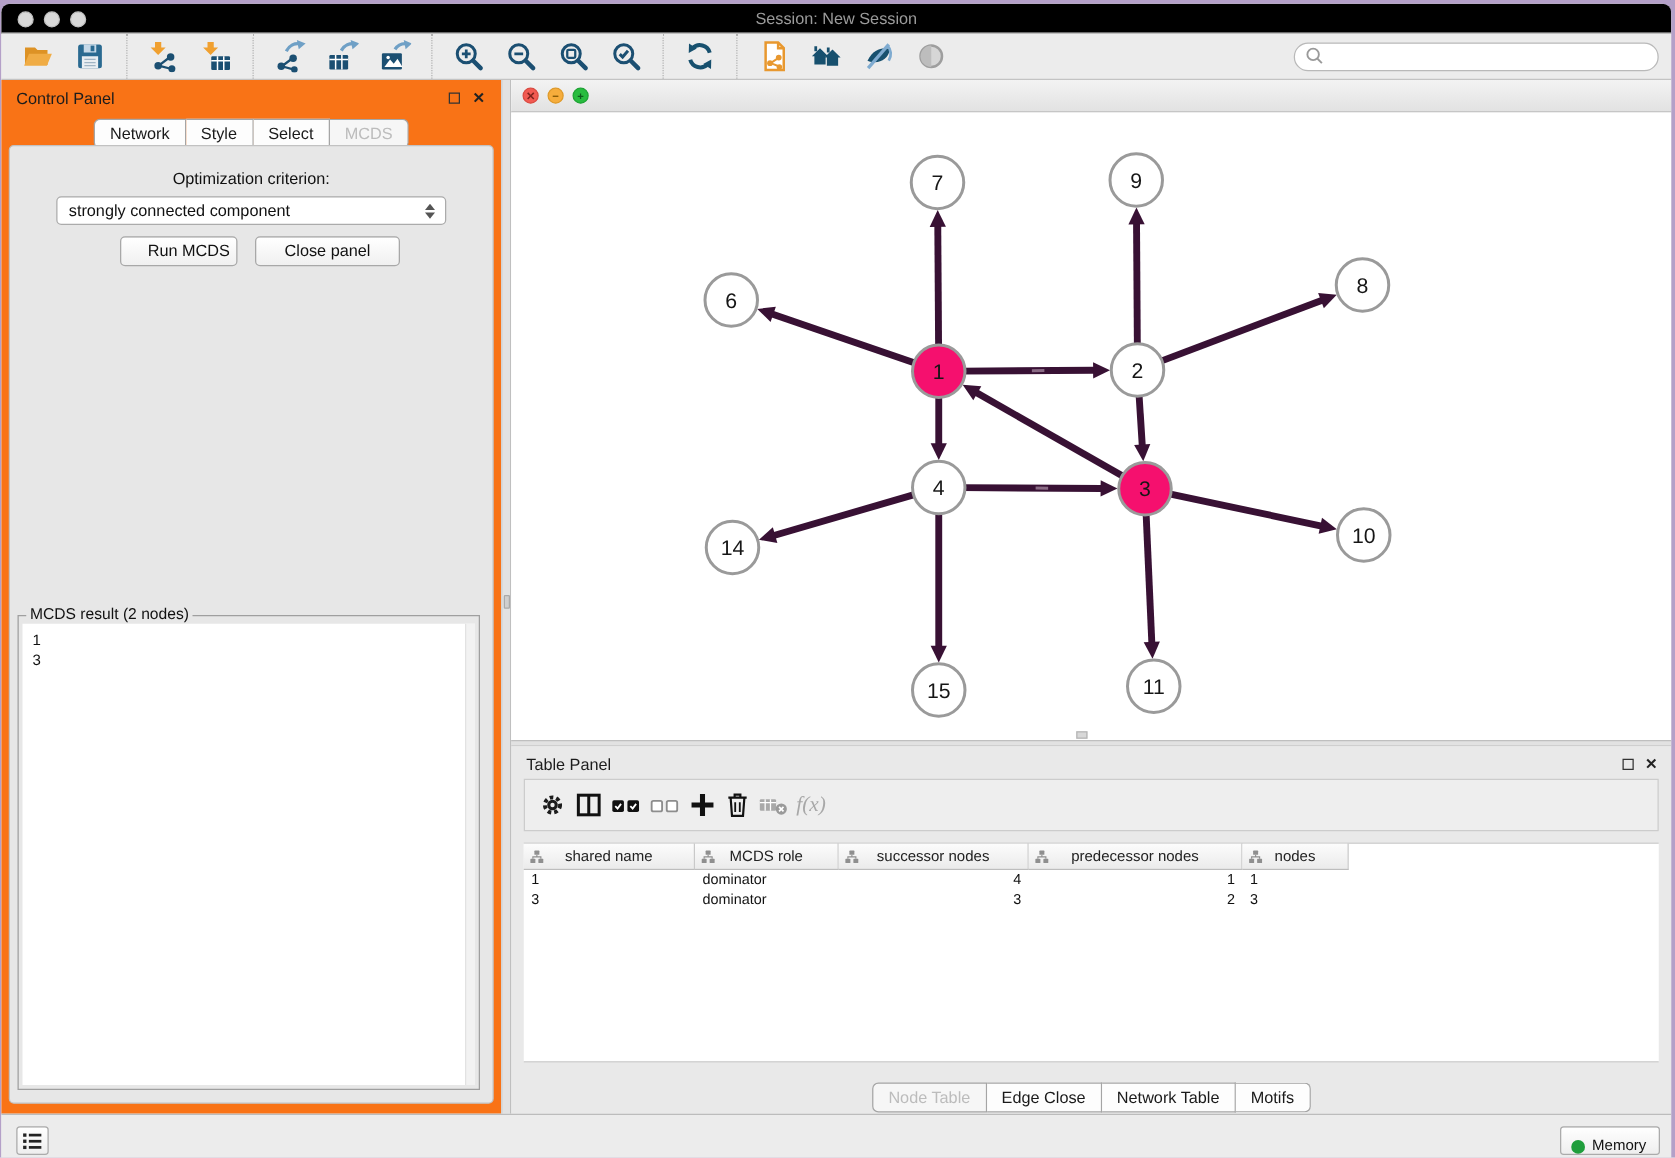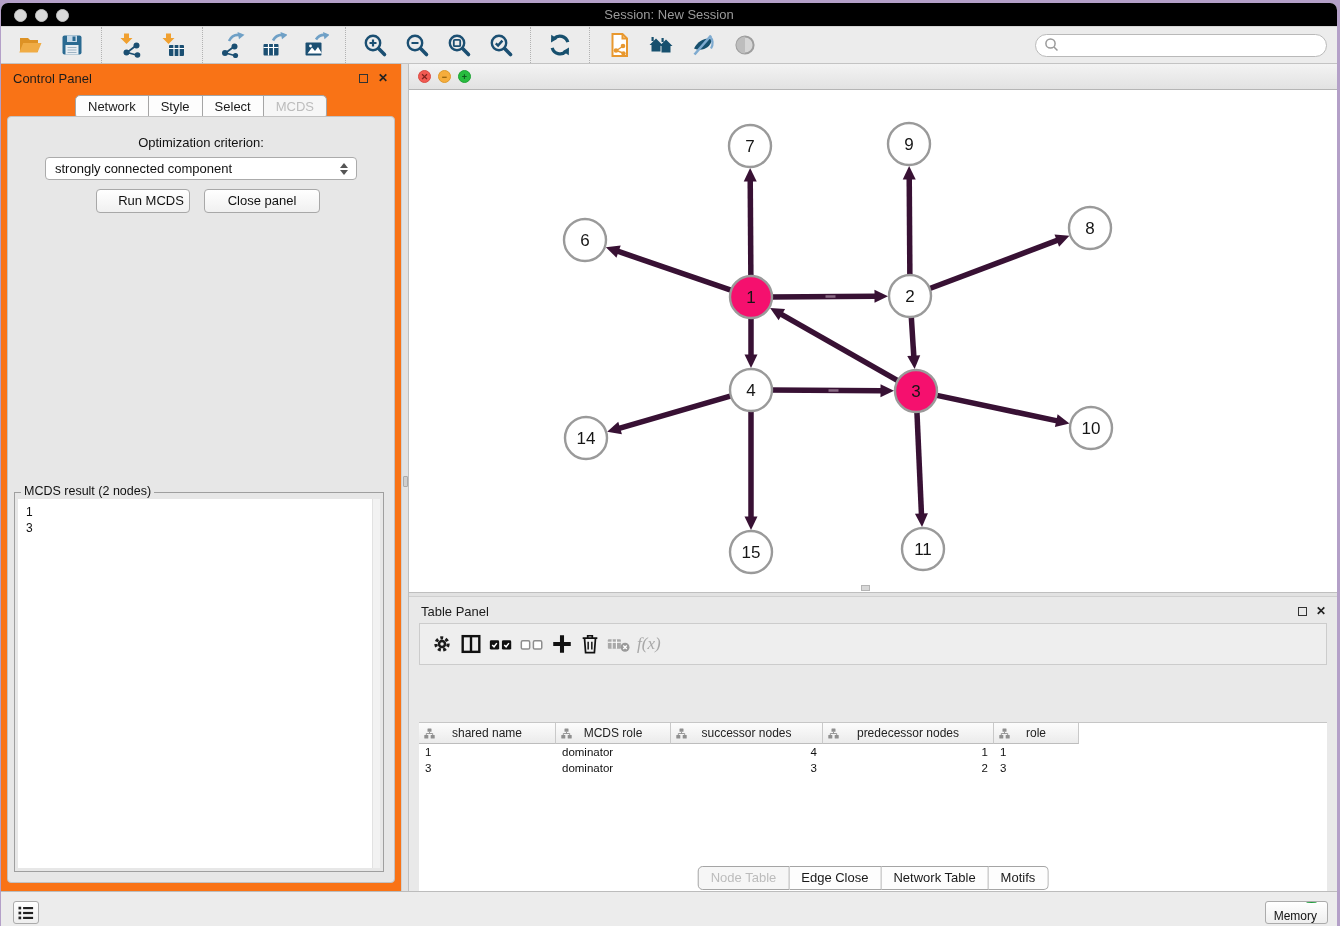--- a/index.html
+++ b/index.html
@@ -65,33 +65,33 @@
   #graph { position:absolute; left:0; top:0; }
   #canvas-grip { position:absolute; left:452px; bottom:1px; width:9px; height:6px; background:#d8d8d8; border:1px solid #b5b5b5; }
 
   #h-divider { position:absolute; left:408px; top:589px; right:0; height:5px; background:#e2e2e2; border-top:1px solid #bfbfbf; border-bottom:1px solid #cfcfcf; }
 
   
   #table-panel { position:absolute; left:408px; top:594px; right:0; height:294px; background:#e9e9e9; }
   #tp-toolbar { position:absolute; left:10px; right:10px; top:26px; height:42px; background:#eeeeee; border:1px solid #cccccc; display:flex; align-items:center; padding-left:10px; gap:5px; }
   .tpico { display:flex; align-items:center; justify-content:center; }
   #fx-label { font-size:17px; font-family:"Liberation Serif", serif; font-style:italic; color:#a8a8a8; }
-  #table-area { position:absolute; left:10px; right:10px; top:77px; height:176px; background:#fff; border-top:1px solid #c6c6c6; border-bottom:1px solid #c6c6c6;margin-top:48px; }
+  #table-area { position:absolute; left:10px; right:10px; top:77px; height:176px; background:#fff; border-top:1px solid #c6c6c6; border-bottom:1px solid #c6c6c6; }
   #thead { position:absolute; left:0; top:0; height:21px; display:flex; }
   .hcell { position:relative; height:21px; background:linear-gradient(#fcfcfc,#ebebeb); border-right:1px solid #c9c9c9; border-bottom:1px solid #bdbdbd; display:flex; align-items:center; justify-content:center; font-size:12px; color:#222; }
   .hico { position:absolute; left:5px; width:11px; height:11px; }
   #tbody { position:absolute; left:0; top:22px; right:0; }
   .trow { display:flex; height:16px; }
   .tcell { font-size:11.5px; color:#111; padding:1px 6px 0; white-space:nowrap; overflow:hidden; }
   #tp-tabs { top:269px; left:50%; transform:translateX(-50%); }
 
   
   #statusbar { position:absolute; left:0; right:0; top:888px; height:35px; background:#ececec; border-top:1px solid #bcbcbc; }
   #list-btn { position:absolute; left:12px; top:9px; width:26px; height:23px; background:linear-gradient(#fff,#eee); border:1px solid #ababab; border-radius:3px; display:flex; align-items:center; justify-content:center; }
-  #memory-btn { position:absolute; right:9px; top:9px; height:23px; padding:0 10px 0 8px; background:linear-gradient(#fff,#eee); border:1px solid #ababab; border-radius:3px; display:flex; align-items:flex-end; gap:6px; font-size:12px; color:#111;flex-direction:column; }
+  #memory-btn { position:absolute; right:9px; top:9px; height:23px; padding:0 10px 0 8px; background:linear-gradient(#fff,#eee); border:1px solid #ababab; border-radius:3px; display:flex; align-items:flex-end; gap:6px; font-size:12px; color:#111; }
   #memory-dot { width:11px; height:11px; border-radius:50%; background:#1f9e3c; }
 </style>
 </head>
 <body>
 
 <div id="win">
 
   <div id="titlebar">
     <div class="tl-group">
       <div class="tl"></div>
@@ -497,21 +497,21 @@
             </svg>
             <span>predecessor nodes</span>
           </div>
           <div class="hcell" style="width: 85px;">
             <svg class="hico" viewBox="0 0 11 11">
               <rect x="3.5" y="0.4" width="4" height="3.4" rx="0.5" fill="#8f8f8f"></rect>
               <rect x="0.3" y="7" width="4" height="3.4" rx="0.5" fill="#8f8f8f"></rect>
               <rect x="6.7" y="7" width="4" height="3.4" rx="0.5" fill="#8f8f8f"></rect>
               <path d="M5.5 3.8v1.7M2.3 7V5.5h6.4V7" stroke="#8f8f8f" stroke-width="0.9" fill="none"></path>
             </svg>
-            <span>role</span>
+            <span>nodes</span>
           </div>
         </div>
       <div id="tbody">
           <div class="trow">
             <div class="tcell" style="width: 137px; text-align: left;">1</div>
             <div class="tcell" style="width: 115px; text-align: left;">dominator</div>
             <div class="tcell" style="width: 152px; text-align: right;">4</div>
             <div class="tcell" style="width: 171px; text-align: right;">1</div>
             <div class="tcell" style="width: 85px; text-align: left;">1</div>
           </div>

